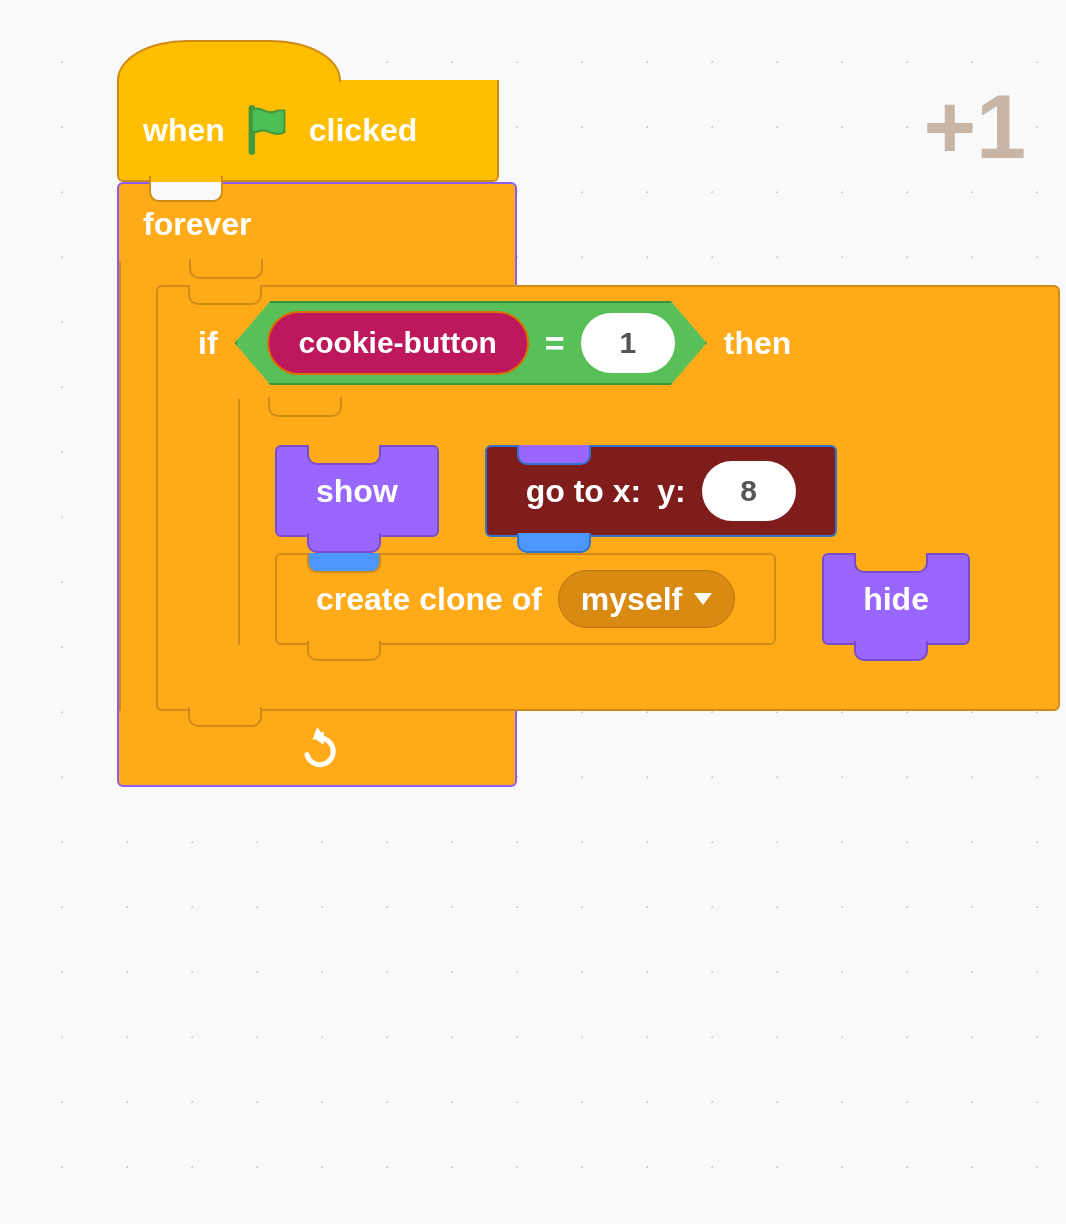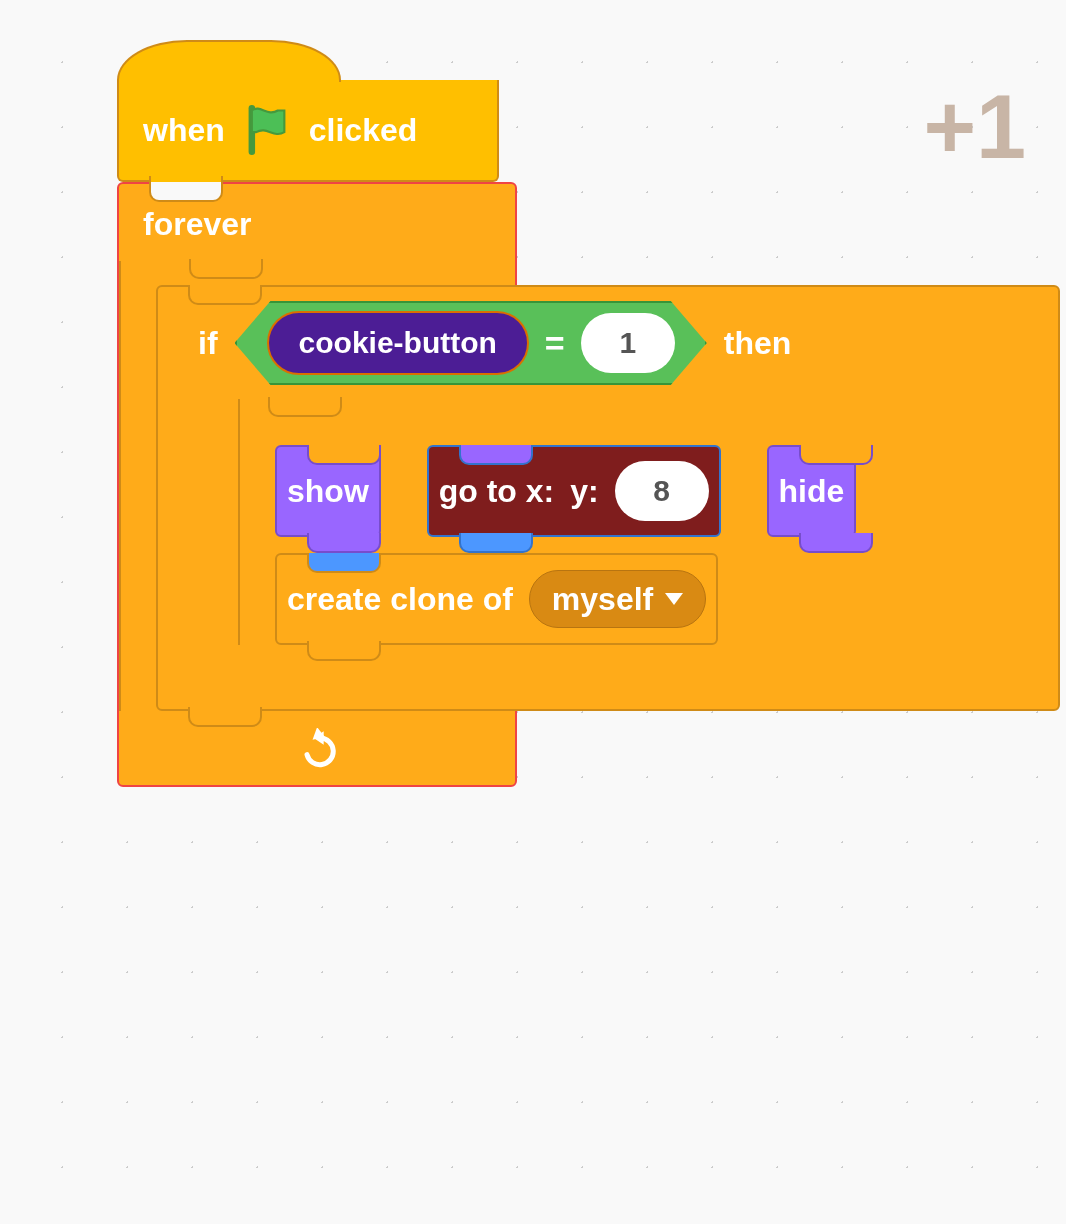--- a/index.html
+++ b/index.html
@@ -82,21 +82,21 @@
 
 .flag-icon svg {
   width: 52px;
   height: 52px;
   display: block;
 }
 
 
 .cblock-forever {
   background: #ffab19;
-  border: 2px solid #ef4444;
+  border: 2px solid #8b5cf6;
   border-radius: 6px;
   width: 396px;
   position: relative;
   padding: 0;
 }
 .cblock-forever .c-head {
   padding: 22px 24px 18px;
   position: relative;
 }
 
@@ -228,42 +228,42 @@
   border-radius: 999px;
   height: 60px;
   display: inline-flex;
   align-items: center;
   justify-content: center;
   padding: 0 30px;
   font-weight: 600;
 }
 
 .pill.var {
-  background: #4c1d95;
+  background: #be185d;
   border: 2px solid #db6e00;
   color: #fff;
   font-size: 30px;
 }
 
 .pill.input {
   background: #fff;
   color: #555;
   font-size: 30px;
   min-width: 34px;
 }
 
 .eq {
   color: #fff;
   font-size: 34px;
 }
 
 
 .stack {
   border-radius: 6px;
-  padding: 0 10px;
+  padding: 0 39px;
   height: 88px;
   display: inline-flex;
   align-items: center;
   gap: 16px;
   position: relative;
   margin-top: 16px;
 }
 
 .stack::before {
   content: "";
@@ -388,33 +388,33 @@
               </div>
 
               <div class="block stack motion">
                 <span class="notch-top"></span>
                 <span>go to x:</span>
                 <span>y:</span>
                 <span class="pill input">8</span>
                 <span class="notch-bot"></span>
               </div>
 
-              <div class="block stack looks hide-block">
-                <span class="notch-top"></span>
-                <span>hide</span>
-                <span class="notch-bot"></span>
-              </div>
-
               <div class="block stack control">
                 <span class="notch-top"></span>
                 <span>create clone of</span>
                 <span class="dropdown">
                   <span>myself</span>
                   <span class="tri"></span>
                 </span>
+                <span class="notch-bot"></span>
+              </div>
+
+              <div class="block stack looks hide-block">
+                <span class="notch-top"></span>
+                <span>hide</span>
                 <span class="notch-bot"></span>
               </div>
 
             </div>
           </div>
           <div class="c-foot"></div>
         </div>
 
       </div>
     </div>

